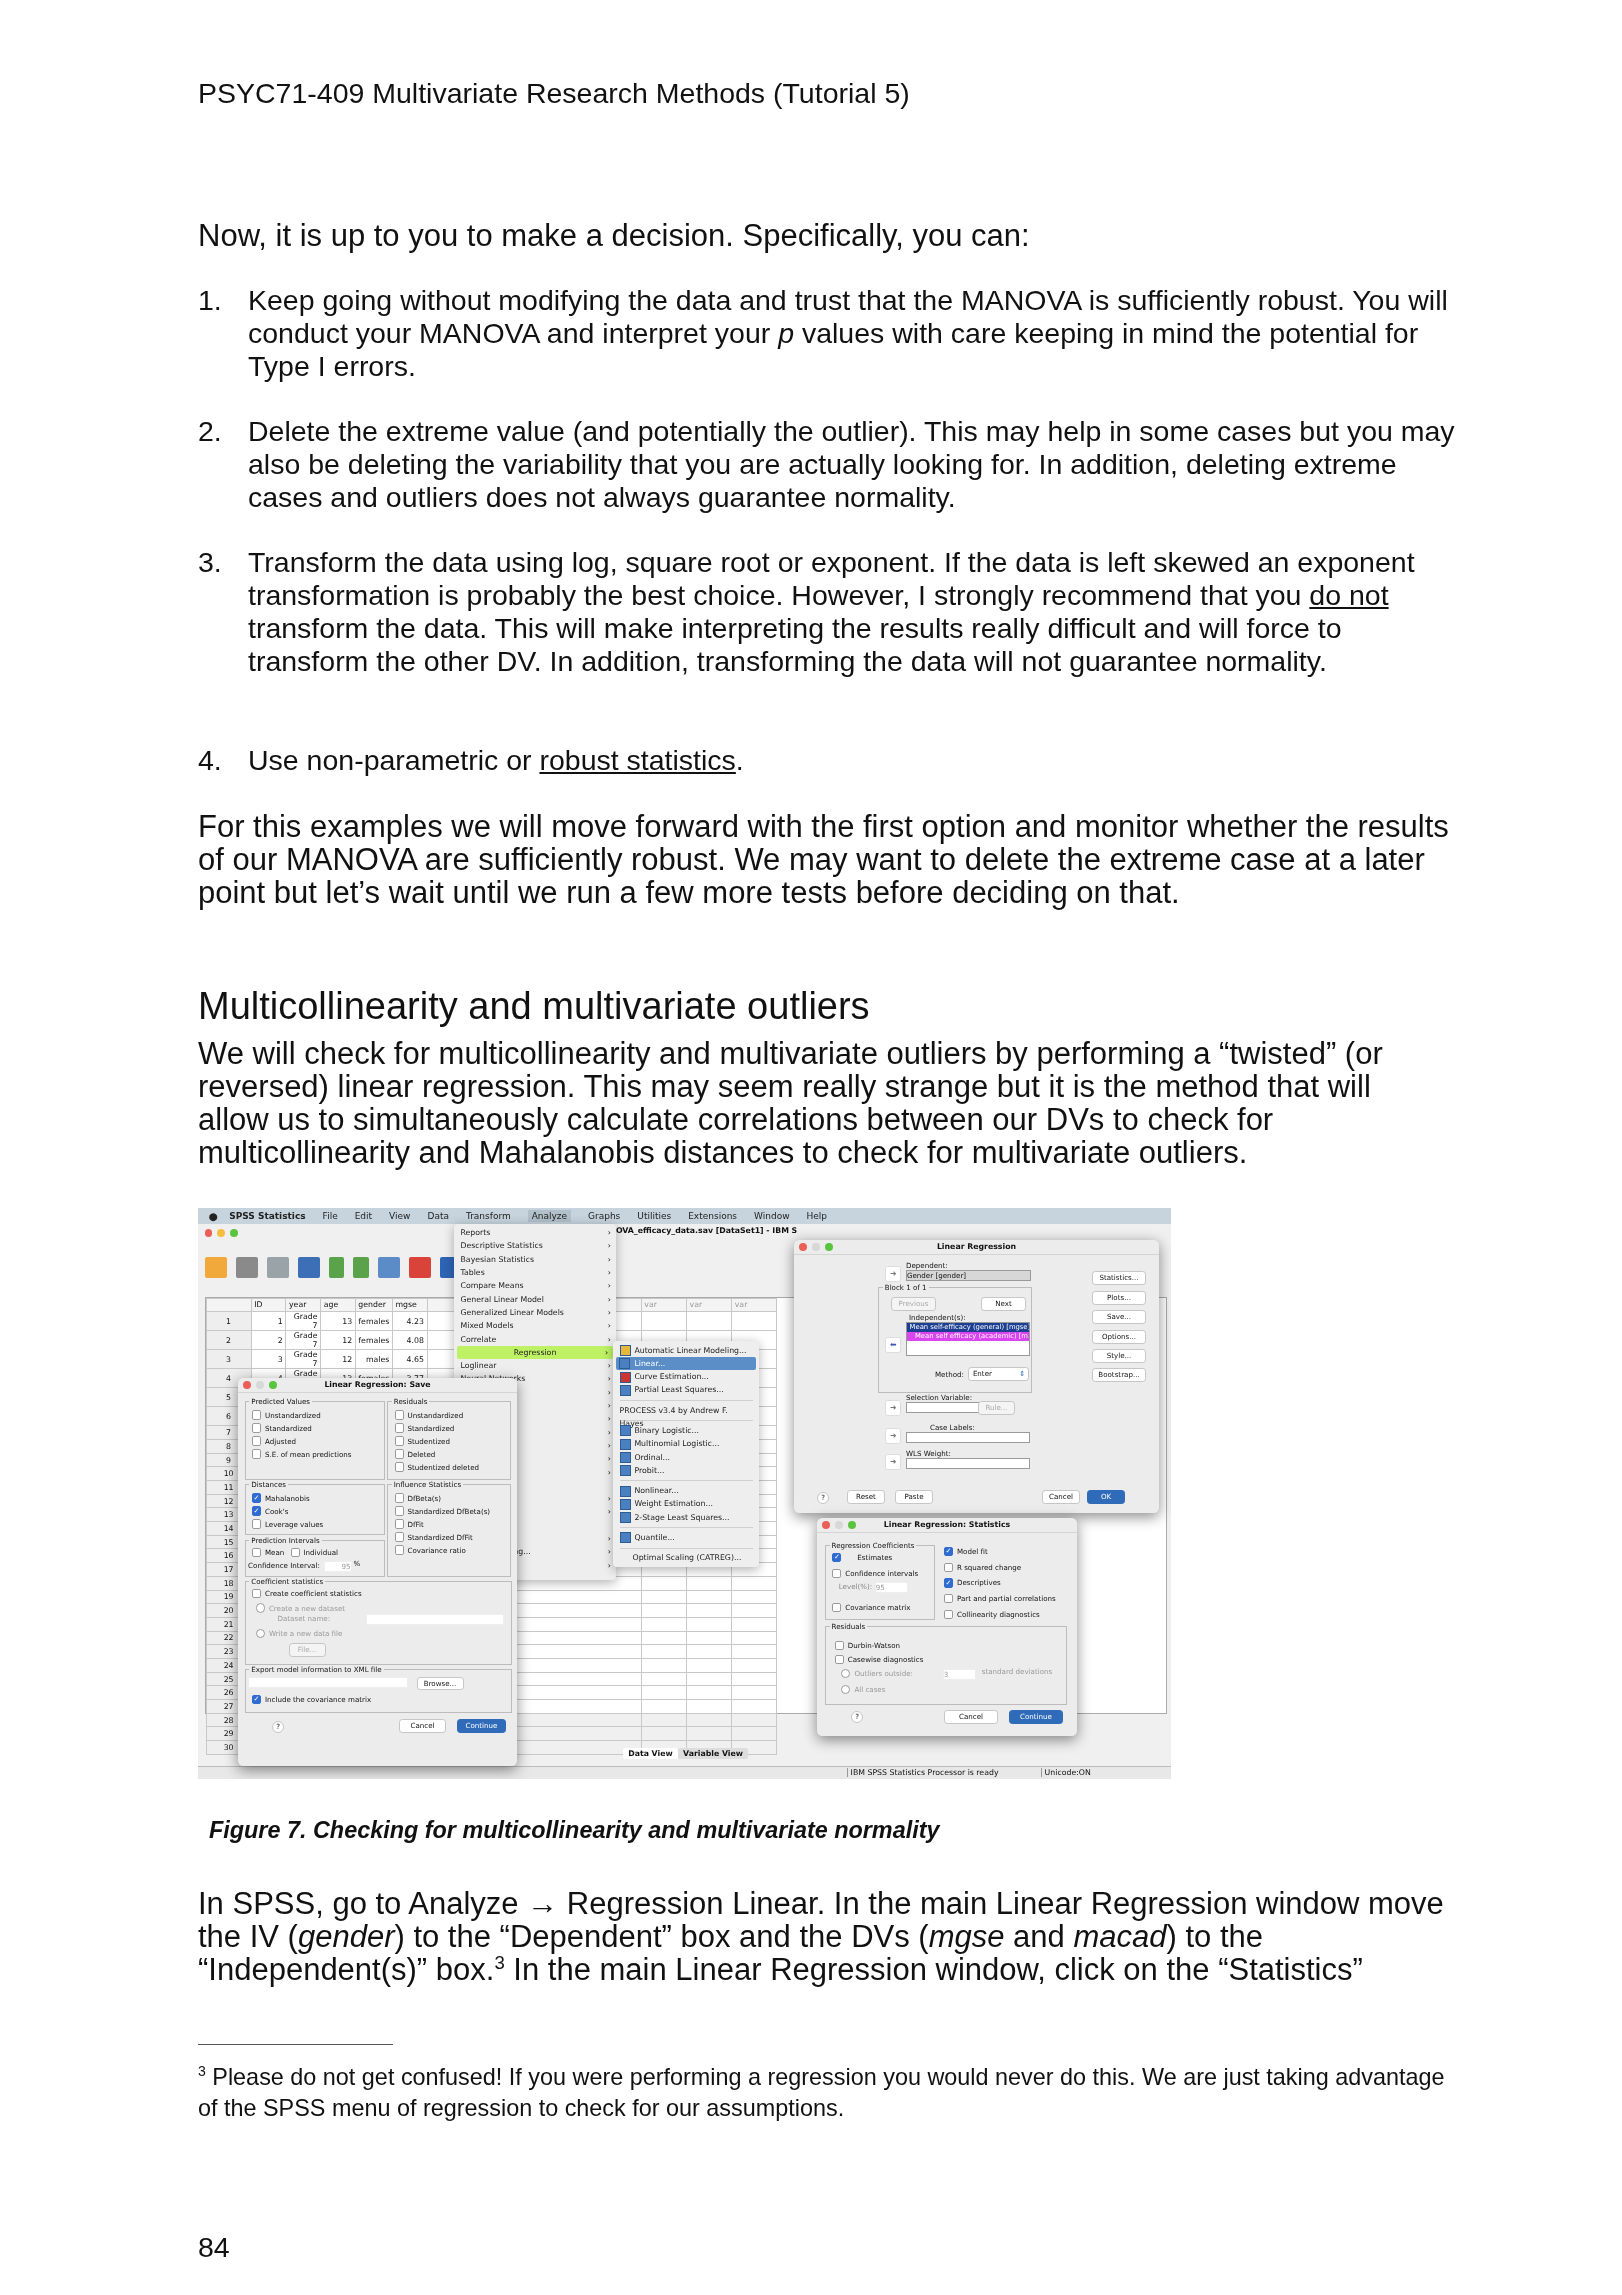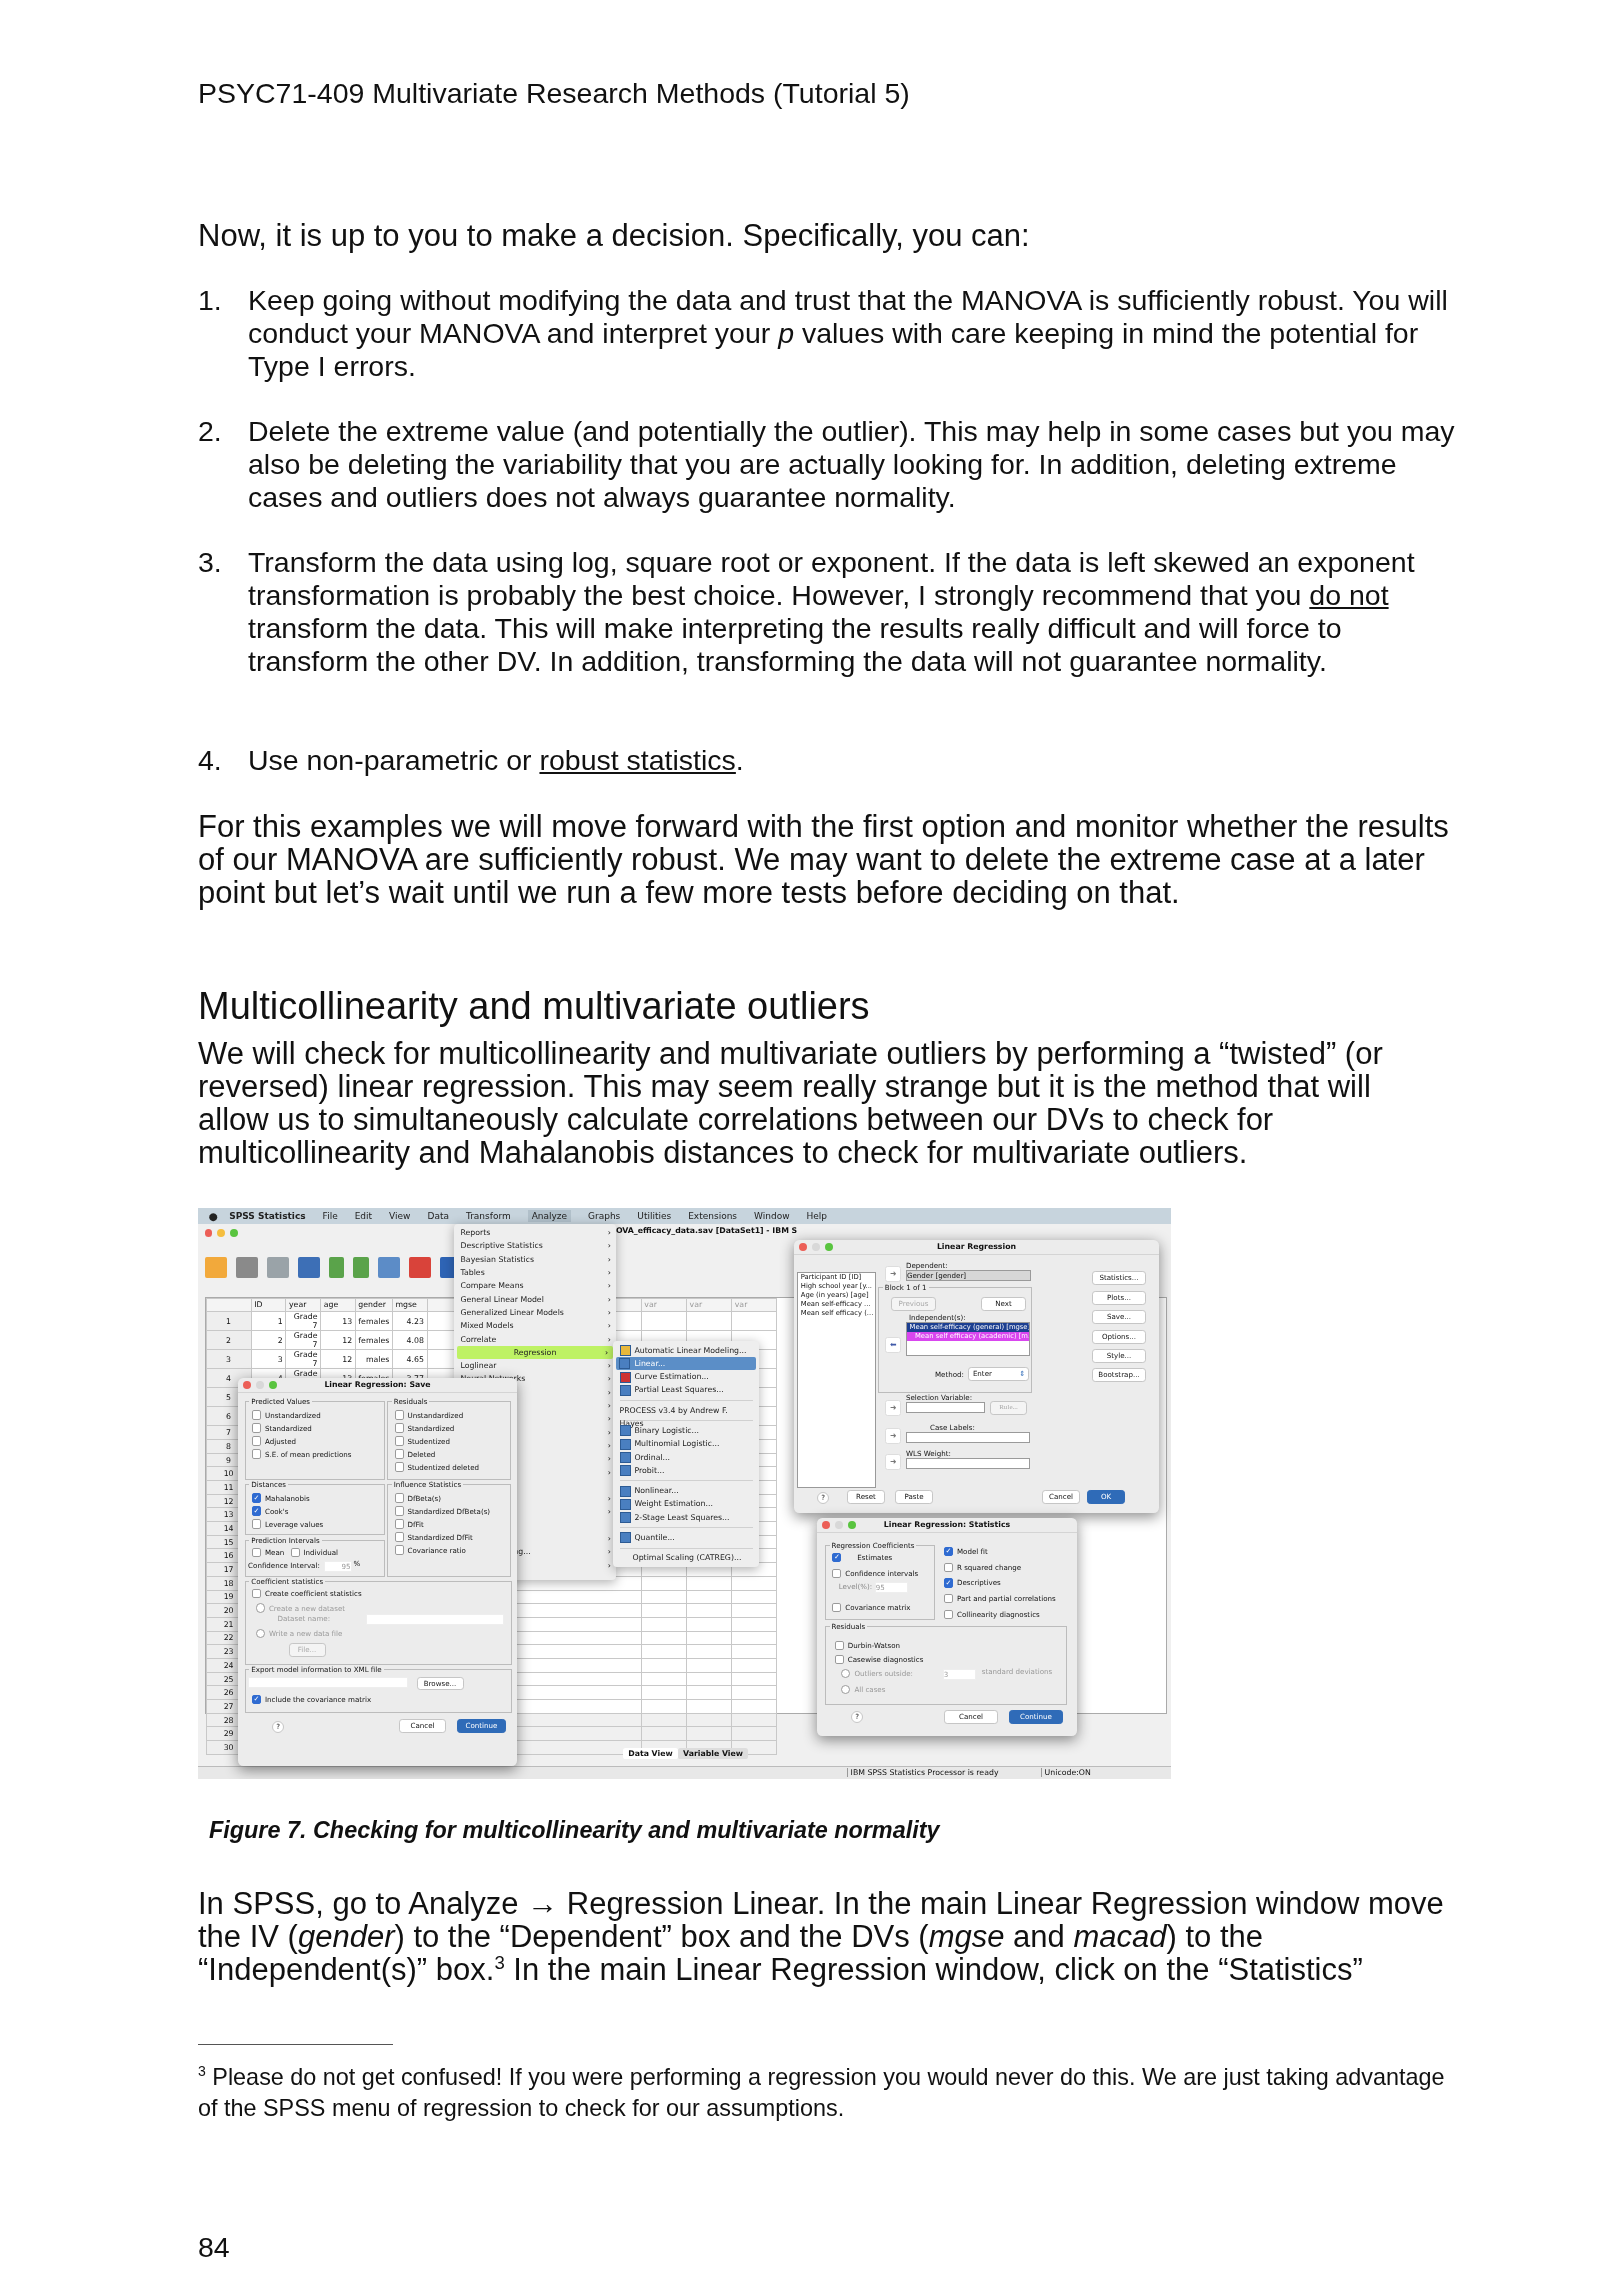--- a/index.html
+++ b/index.html
@@ -582,47 +582,40 @@
     <div class="mi" style="padding-left:19.5px;">Optimal Scaling (CATREG)...</div>
   </div>
 
   <div class="dlg" style="left:596px;top:32px;width:365px;height:273px;">
     <div class="traffic">
         <i class="r"></i>
         <i class="gr"></i>
         <i class="g"></i>
       </div>
     <div class="title">Linear Regression</div>
-    <div class="varlist" style="left:3.2px;top:32px;width:77px;height:214px;">
-      <div>Participant ID [ID]</div>
-      <div>High school year [y...</div>
-      <div>Age (in years) [age]</div>
-      <div>Mean self-efficacy ...</div>
-      <div>Mean self efficacy (...</div>
-    </div>
     <div class="lbl" style="left:112px;top:21px;">Dependent:</div>
     <div class="arrowbtn" style="left:91px;top:26px;">➜</div>
     <div class="field" style="left:112px;top:30px;width:123px;background:#d7d7d7;">Gender [gender]</div>
     <div class="grp" style="left:84px;top:47px;width:152px;height:104px;">
       <span class="legend">Block 1 of 1</span>
     </div>
     <div class="btn dis" style="left:97px;top:57px;width:43px;">Previous</div>
     <div class="btn" style="left:187px;top:57px;width:43px;">Next</div>
     <div class="lbl" style="left:115px;top:73px;">Independent(s):</div>
     <div class="arrowbtn" style="left:91px;top:97px;color:#3f59a8;">⬅</div>
     <div class="varlist" style="left:112px;top:82px;width:122px;height:32px;">
       <div style="background:#1c3f91;color:#fff;">Mean self-efficacy (general) [mgse]</div>
       <div style="background:#d946ef;color:#fff;padding-left:8px;">Mean self efficacy (academic) [m...</div>
     </div>
     <div class="lbl" style="left:141px;top:130px;">Method:</div>
     <div class="btn" style="left:174px;top:127px;width:55px;text-align:left;padding-left:3.9px;"><span>Enter</span><span style="position:absolute;right:2.6px;color:#2f6bb8;">⇕</span></div>
     <div class="lbl" style="left:112px;top:153px;">Selection Variable:</div>
     <div class="arrowbtn" style="left:91px;top:160px;">➜</div>
     <div class="field" style="left:112px;top:162px;width:77px;"></div>
-    <div class="btn dis" style="left:196px;top:161px;width:35px;font-family:Liberation Serif, serif;">Rule...</div>
+    <div class="btn dis" style="left:184px;top:161px;width:35px;">Rule...</div>
     <div class="lbl" style="left:112px;top:183px;margin-left:24px;">Case Labels:</div>
     <div class="arrowbtn" style="left:91px;top:188px;">➜</div>
     <div class="field" style="left:112px;top:192px;width:122px;"></div>
     <div class="lbl" style="left:112px;top:209px;">WLS Weight:</div>
     <div class="arrowbtn" style="left:91px;top:214px;">➜</div>
     <div class="field" style="left:112px;top:218px;width:122px;"></div>
     <div class="btn" style="left:298px;top:31px;width:52px;">Statistics...</div>
     <div class="btn" style="left:298px;top:51px;width:52px;">Plots...</div>
     <div class="btn" style="left:298px;top:70px;width:52px;">Save...</div>
     <div class="btn" style="left:298px;top:90px;width:52px;">Options...</div>

